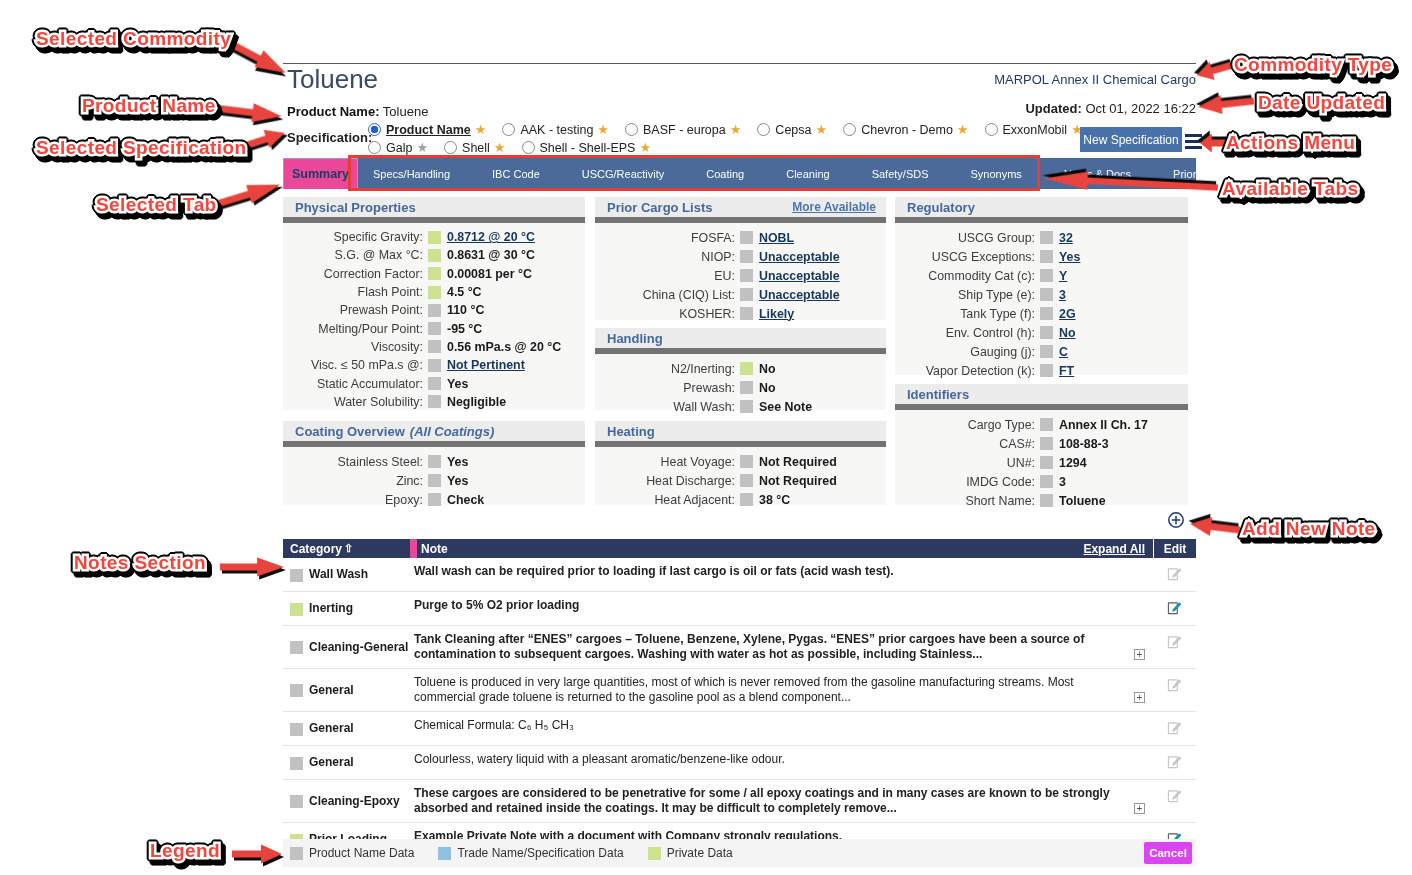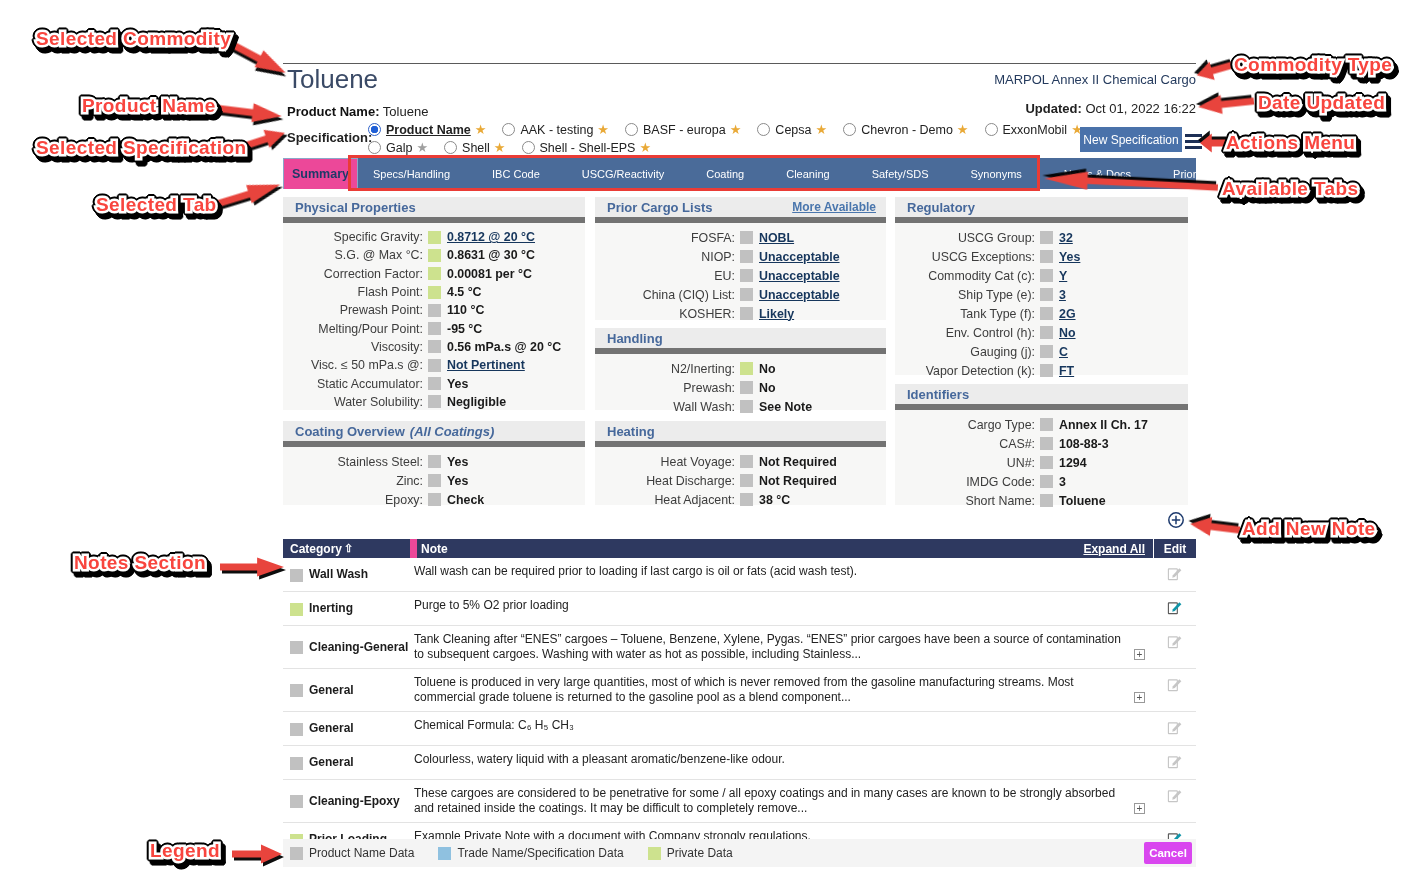--- a/index.html
+++ b/index.html
@@ -62,21 +62,21 @@
   .nh-sort{margin-left:2px;cursor:pointer;font-size:11px}
   .nh-note{flex:1;border-left:7px solid #ec4899;padding-left:4px;height:100%;display:flex;align-items:center}
   .nh-expand{margin-left:auto;text-decoration:underline;cursor:pointer;padding-right:8px}
   .nh-edit{width:43px;flex:0 0 auto;border-left:1px solid #fff;height:100%;display:flex;align-items:center;justify-content:center}
   #notes-rows{left:283px;top:558px;width:913px;height:281px;overflow:hidden}
   .nrow{display:flex;border-bottom:1px solid #e3e3e3;padding:6px 0;min-height:27px}
   .ncat{width:127px;flex:0 0 auto;display:flex;align-items:center;padding-left:7px}
   .ncat .sq{margin:1px 6px 0 0}
   .ncat-label{font-weight:bold;font-size:12px;color:#1c1c1c;line-height:15px}
   .nbody{flex:1;position:relative;padding:0 26px 0 4px;font-size:12px;line-height:15px;color:#222}
-  .ntext.bold{font-weight:normal}
+  .ntext.bold{font-weight:bold}
   .expand-box{position:absolute;right:8px;bottom:2px;width:11px;height:11px;border:1px solid #999;color:#555;font-size:10px;
      line-height:9px;text-align:center;background:#fff;cursor:pointer}
   .nedit{width:43px;flex:0 0 auto;display:flex;align-items:flex-start;justify-content:center;padding-top:2px}
   .edit-ic{cursor:pointer}
   .edit-ic svg .pg{fill:#fff;stroke-width:1.2}
   .edit-ic.gray .pg{stroke:#c6c6c6}
   .edit-ic.gray .pen{fill:#c6c6c6}
   .edit-ic.teal .pg{stroke:#5a5a5a}
   .edit-ic.teal .pen{fill:#0f95a8}
 

